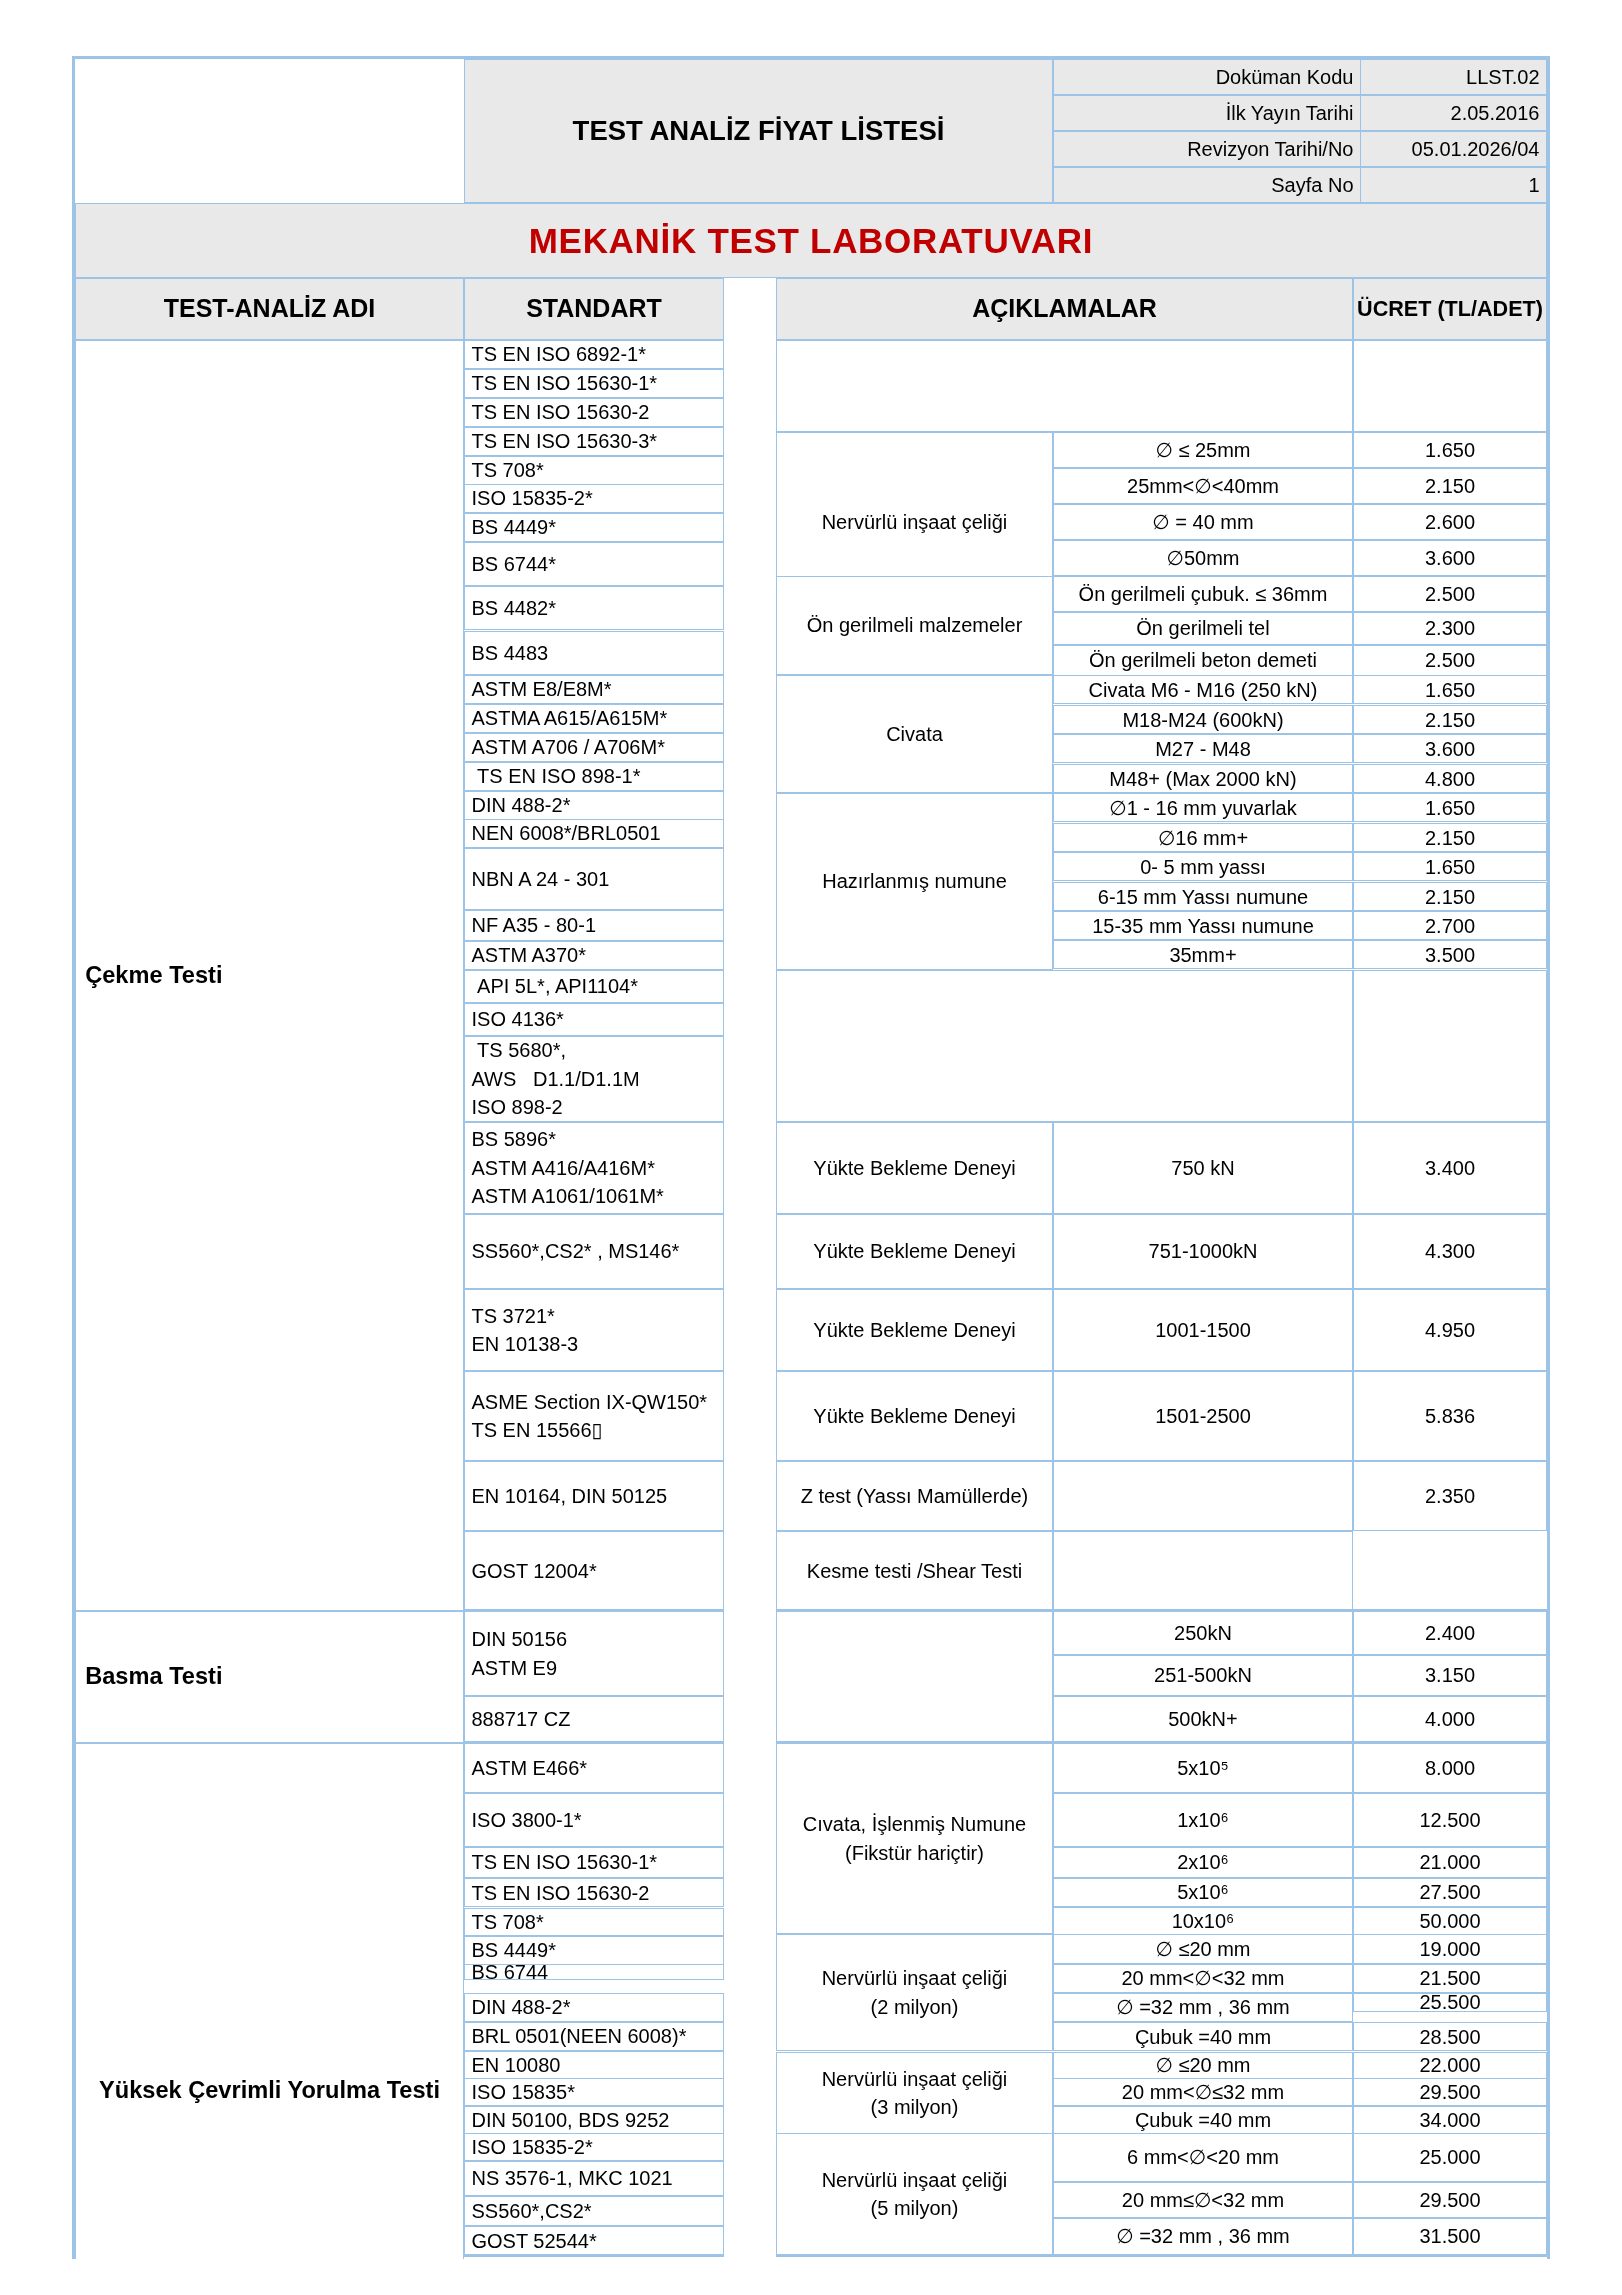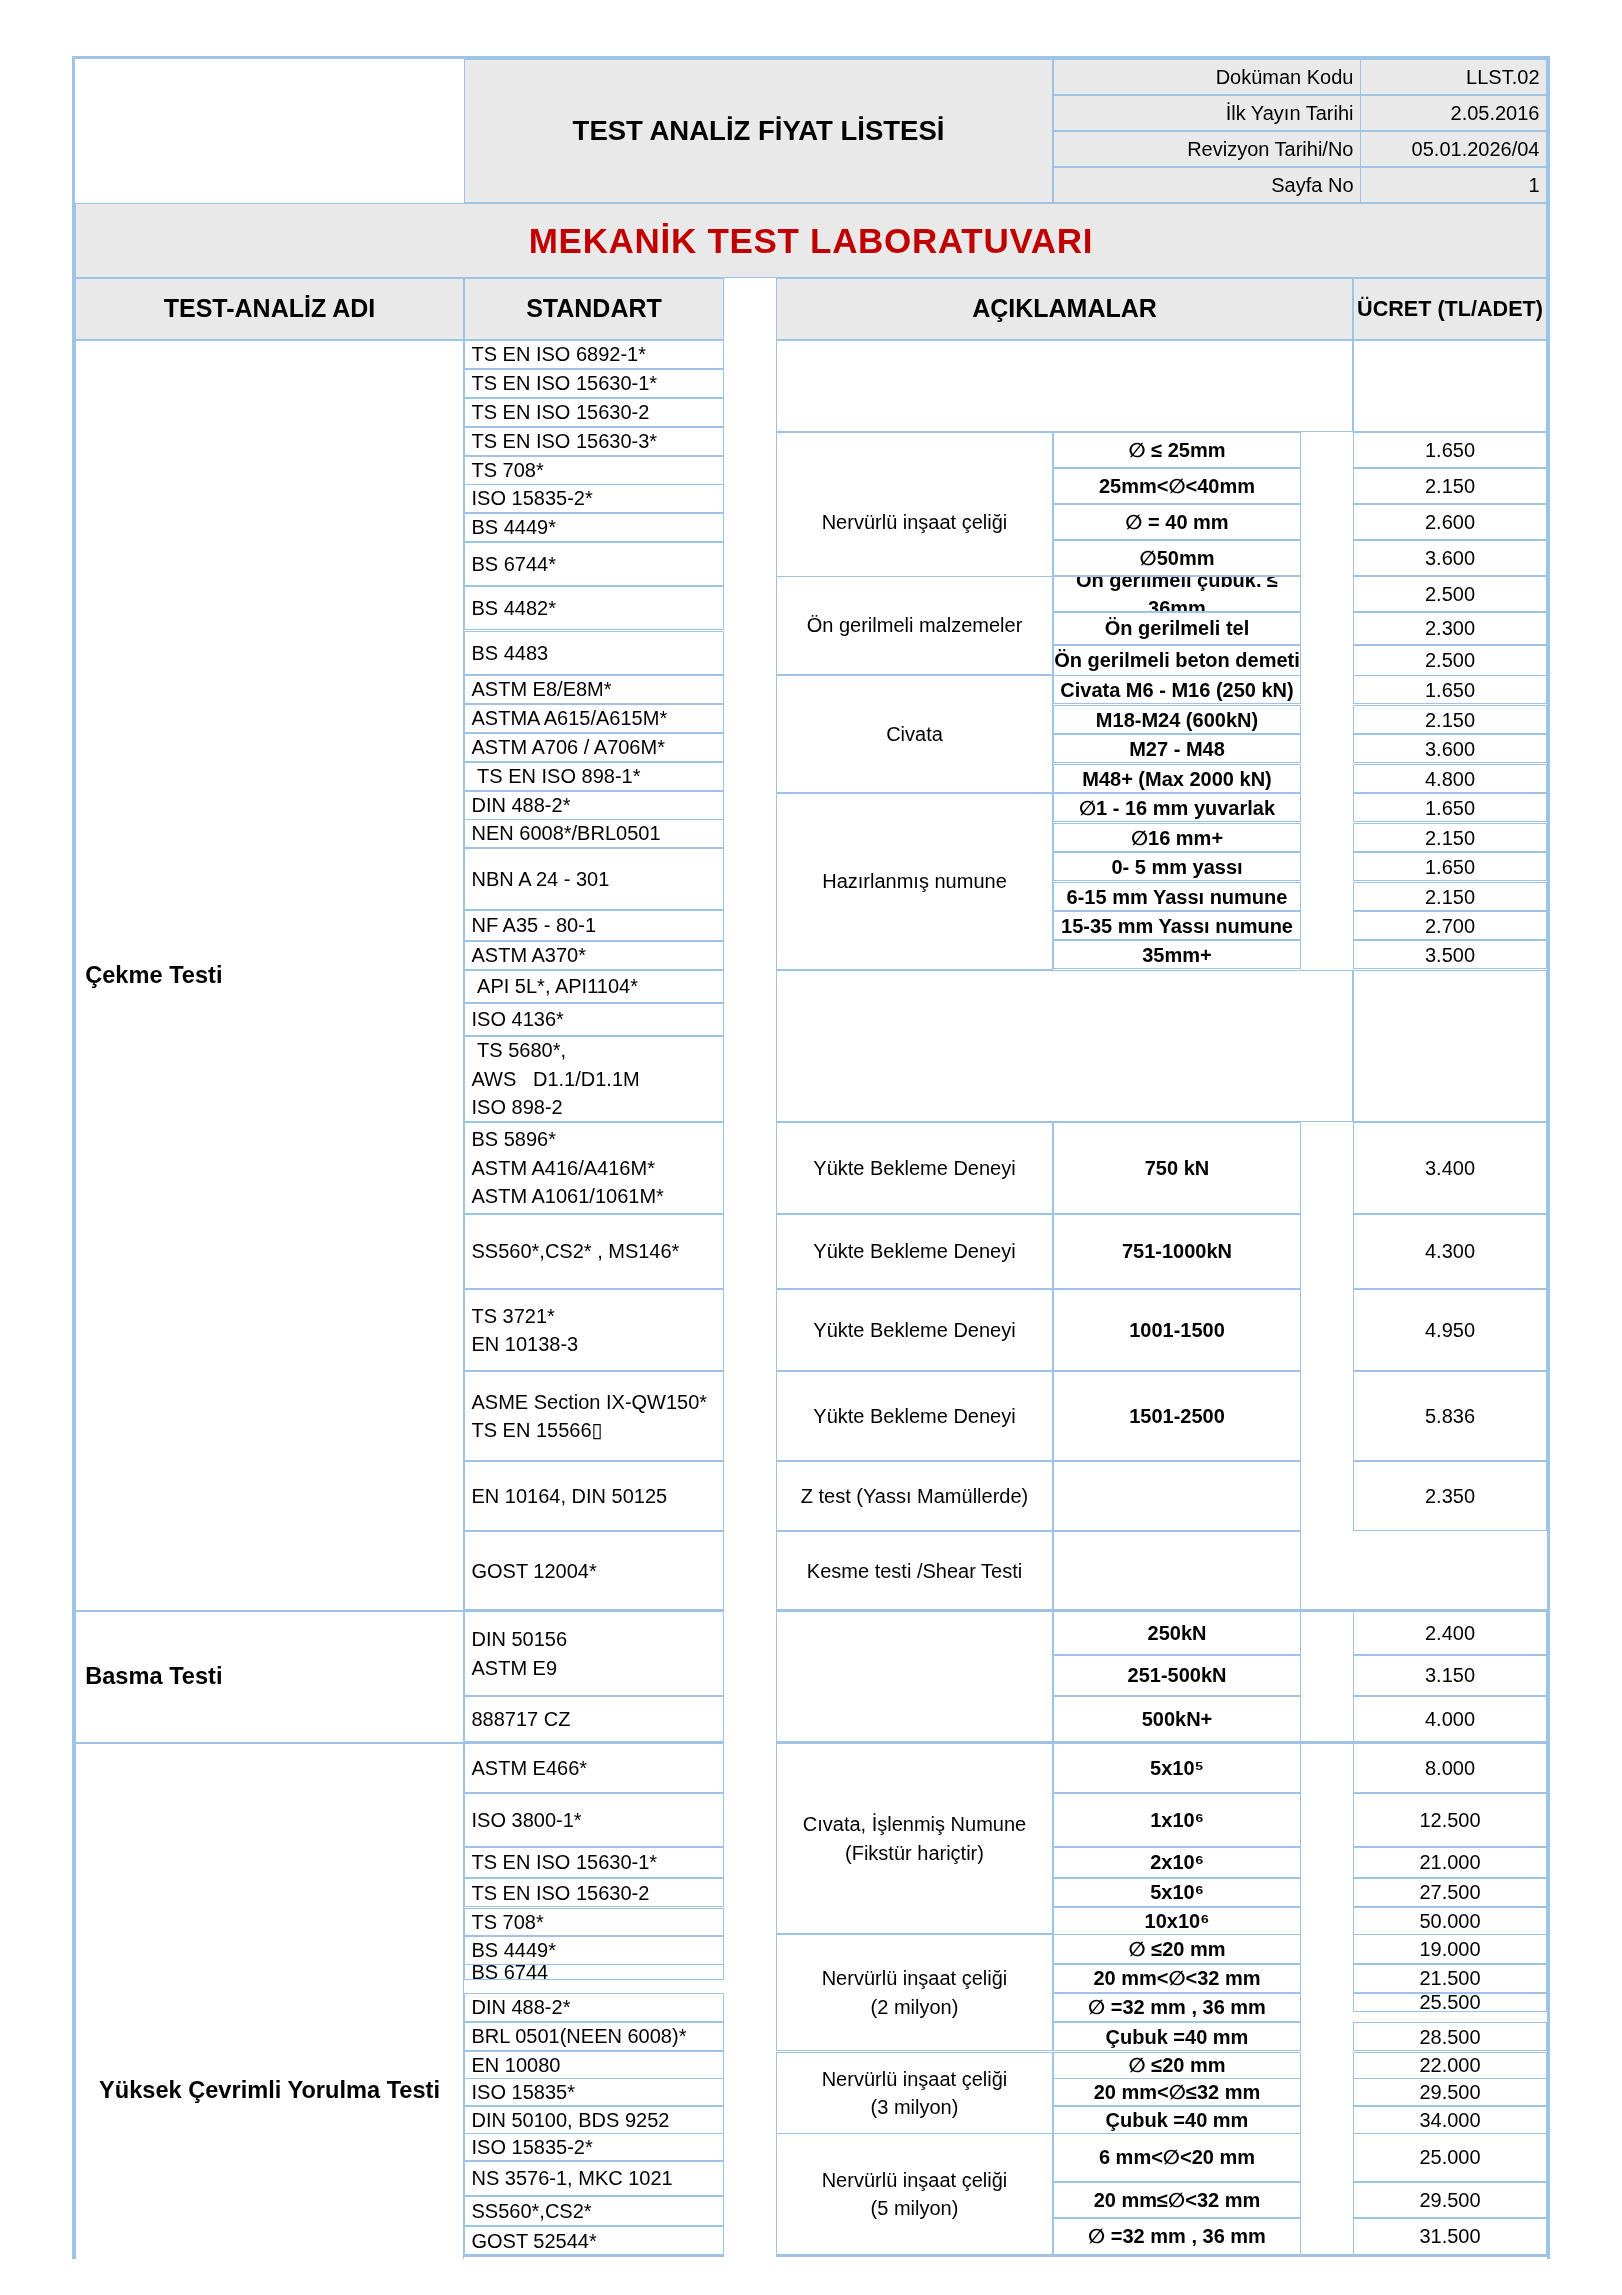--- a/index.html
+++ b/index.html
@@ -6,21 +6,21 @@
   .page{position:relative;width:1623px;height:2295px;background:#fff;overflow:hidden;
         font-family:"Liberation Sans","DejaVu Sans",sans-serif;color:#000;}
   .tbl{position:absolute;left:72px;top:56px;width:1472px;height:2200px;
        box-sizing:content-box;border:3.3px solid #9dc3e6;border-bottom:none;background:#fff;}
   .c{position:absolute;box-sizing:border-box;border:1.3px solid #9dc3e6;background:#fff;
      display:flex;align-items:center;justify-content:center;text-align:center;
      font-size:20px;line-height:1.42;white-space:pre-wrap;overflow:hidden;}
   .ct{left:0;width:389px;}
   .cs{left:389px;width:260px;justify-content:flex-start;text-align:left;padding-left:6.5px;}
   .cg{left:701px;width:277px;}
-  .cd{left:978px;width:248px;font-weight:bold;}
+  .cd{left:978px;width:300px;}
   .cp{left:1278px;width:194px;}
   .cgd{left:701px;width:577px;}
   .gray{background:#e9e9e9;}
   .hd{font-weight:bold;font-size:25px;}
   .hd2{font-weight:bold;font-size:21.6px;}
   .band{font-weight:bold;font-size:35px;color:#c00000;letter-spacing:0.7px;}
   .sec{font-weight:bold;font-size:23.6px;justify-content:flex-start;text-align:left;padding-left:9.2px;}
   .sec3{font-weight:bold;font-size:23.6px;align-items:flex-start;padding-top:330px;}
   .doctitle{font-weight:bold;font-size:27.5px;}
   .inf{justify-content:flex-end;text-align:right;padding-right:6.5px;}

